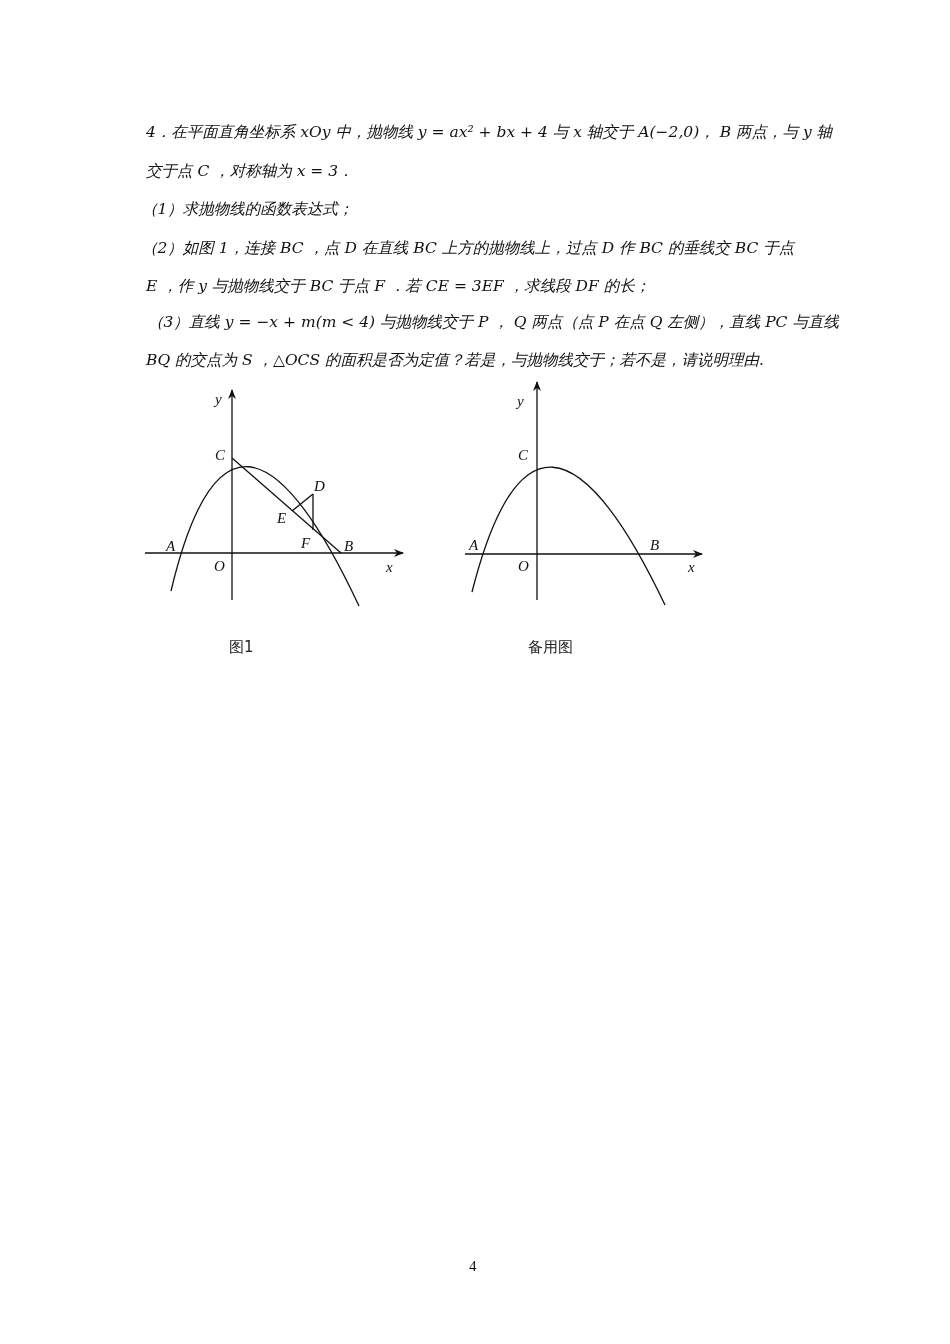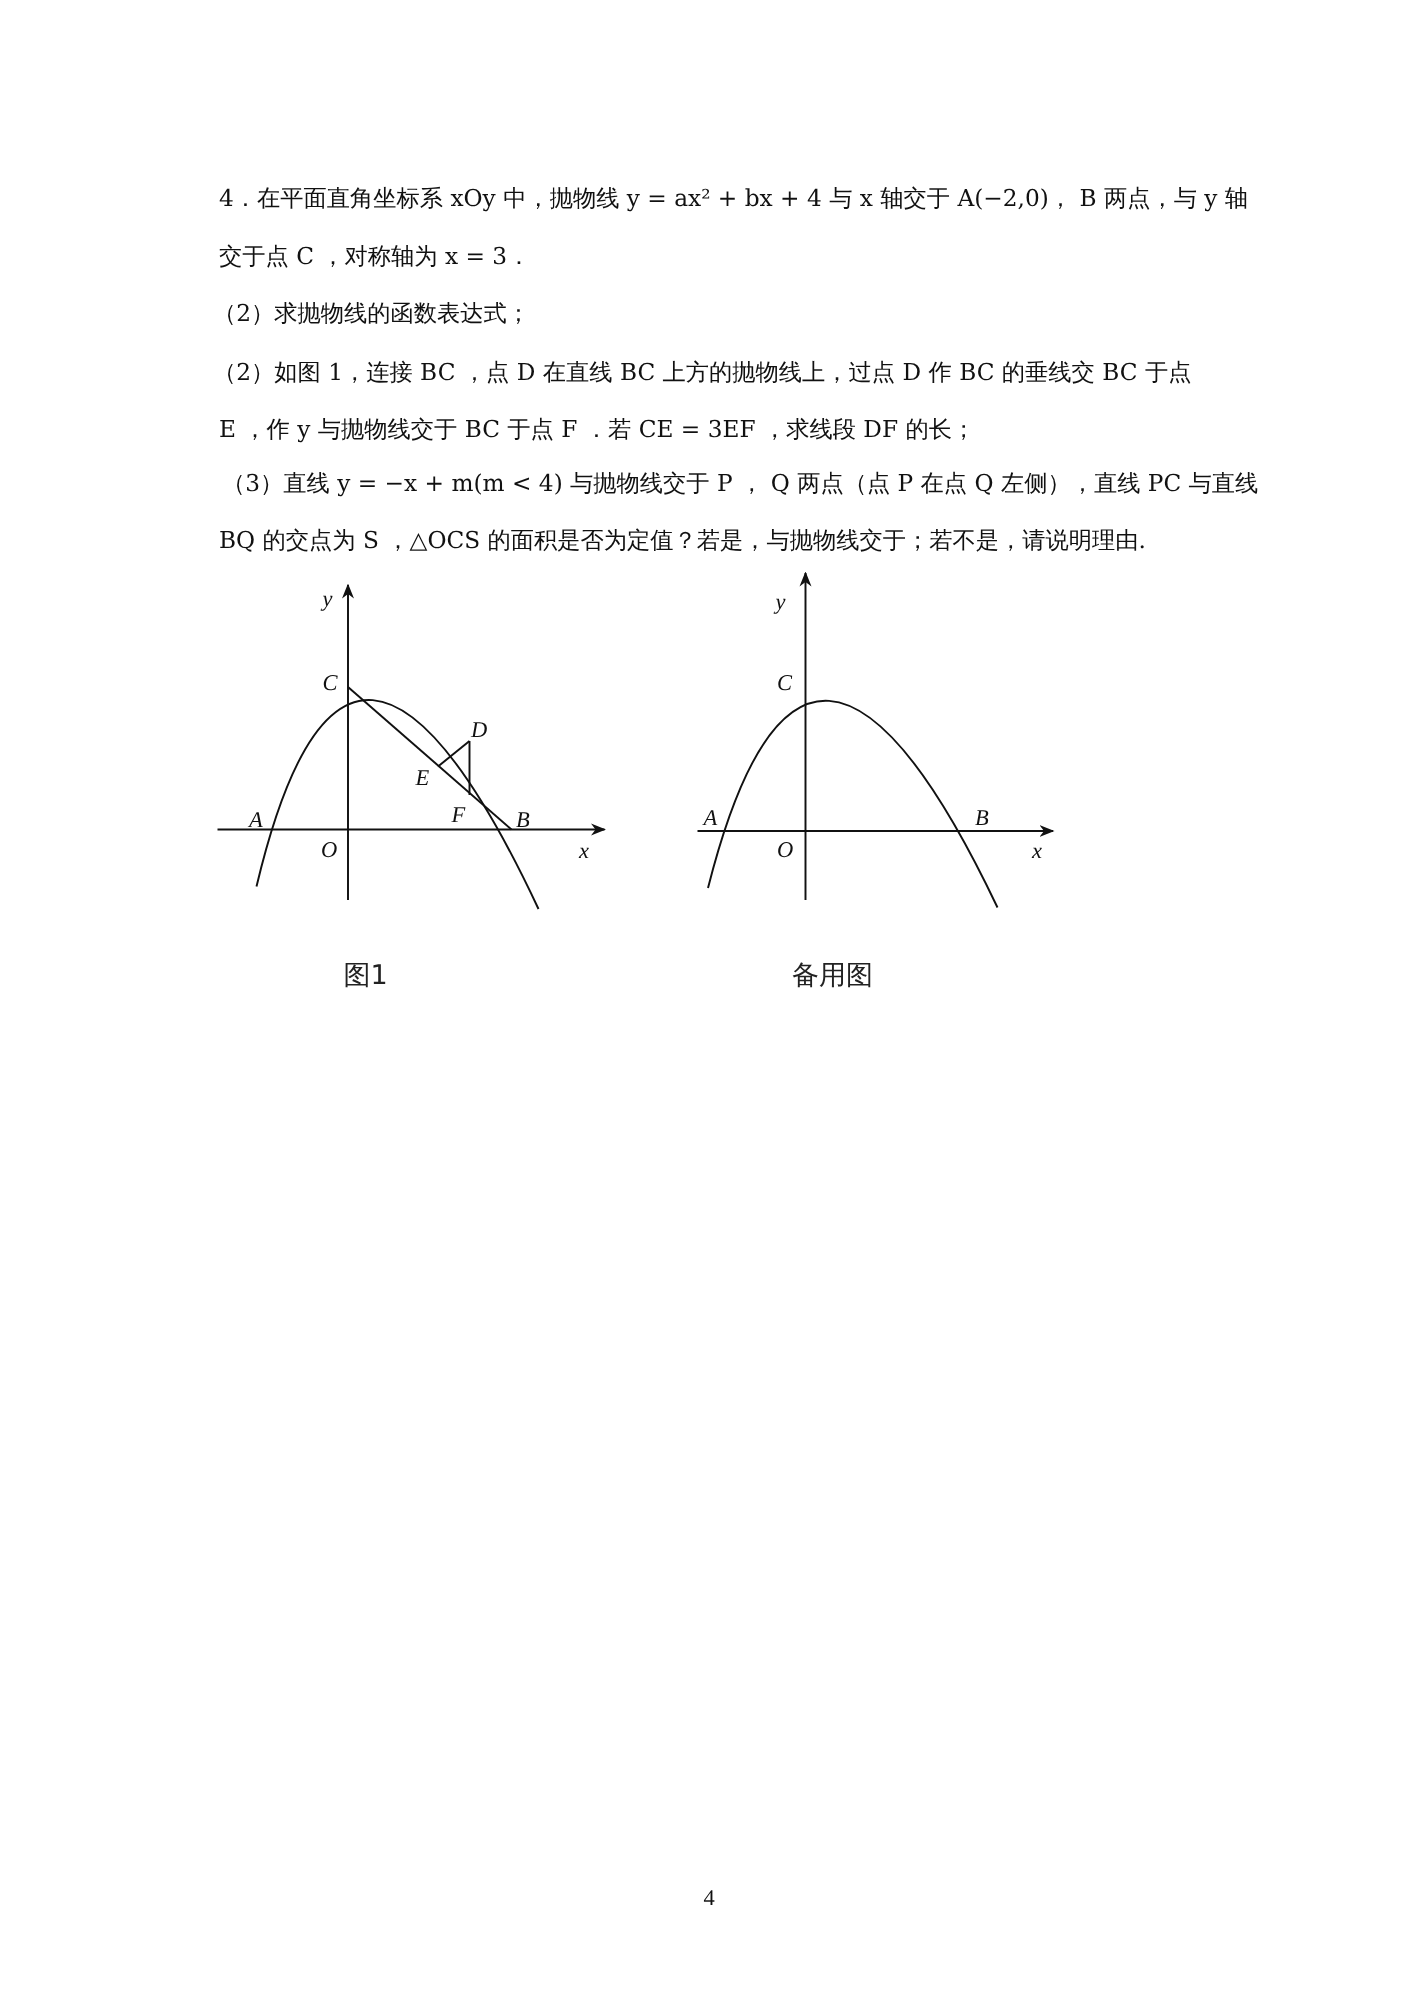--- a/index.html
+++ b/index.html
@@ -1,29 +1,29 @@
 <!DOCTYPE html>
 <html><head>
 <meta charset="utf-8">
 <style>
   html, body { margin:0; padding:0; background:#ffffff; }
   body { width:950px; height:1344px; position:relative; overflow:hidden;
          font-family:"DejaVu Serif", "Liberation Serif", serif; color:#111; }
-  .line { position:absolute; left:146px; font-size:15.5px; line-height:20px; white-space:nowrap; }
+  .line { position:absolute; left:146px; font-size:15.5px; line-height:20px; white-space:nowrap;font-style:italic; }
   .fig { position:absolute; left:0; top:0; }
-  .caption { position:absolute; font-family:"DejaVu Sans", sans-serif; font-size:18px; color:#222; }
+  .caption { position:absolute; font-family:"DejaVu Sans", sans-serif; font-size:15px; color:#222; }
   .pagenum { position:absolute; left:469px; top:1258px; font-family:"Liberation Serif", serif; font-size:15px; }
   svg text { font-family:"Liberation Serif", serif; font-style:italic; font-size:15px; fill:#111; }
 </style>
 </head>
 <body>
 
 <div class="line" style="top:122px">4．在平面直角坐标系 xOy 中，抛物线 y = ax² + bx + 4 与 x 轴交于 A(−2,0)， B 两点，与 y 轴</div>
 <div class="line" style="top:161px">交于点 C ，对称轴为 x = 3．</div>
-<div class="line" style="top:199px; left:142px">（2）求抛物线的函数表达式；</div>
+<div class="line" style="top:199px; left:142px">（1）求抛物线的函数表达式；</div>
 <div class="line" style="top:238px; left:142px">（2）如图 1，连接 BC ，点 D 在直线 BC 上方的抛物线上，过点 D 作 BC 的垂线交 BC 于点</div>
 <div class="line" style="top:276px">E ，作 y 与抛物线交于 BC 于点 F ．若 CE = 3EF ，求线段 DF 的长；</div>
 <div class="line" style="top:312px; left:148px">（3）直线 y = −x + m(m &lt; 4) 与抛物线交于 P ， Q 两点（点 P 在点 Q 左侧），直线 PC 与直线</div>
 <div class="line" style="top:350px">BQ 的交点为 S ，△OCS 的面积是否为定值？若是，与抛物线交于；若不是，请说明理由.</div>
 
 <svg class="fig" width="950" height="700">
   <defs>
     <marker id="arr" markerWidth="10" markerHeight="10" refX="9" refY="5" orient="auto" markerUnits="userSpaceOnUse">
       <path d="M0,1 L10,5 L0,9 L3,5 Z" fill="#111"></path>
     </marker>

